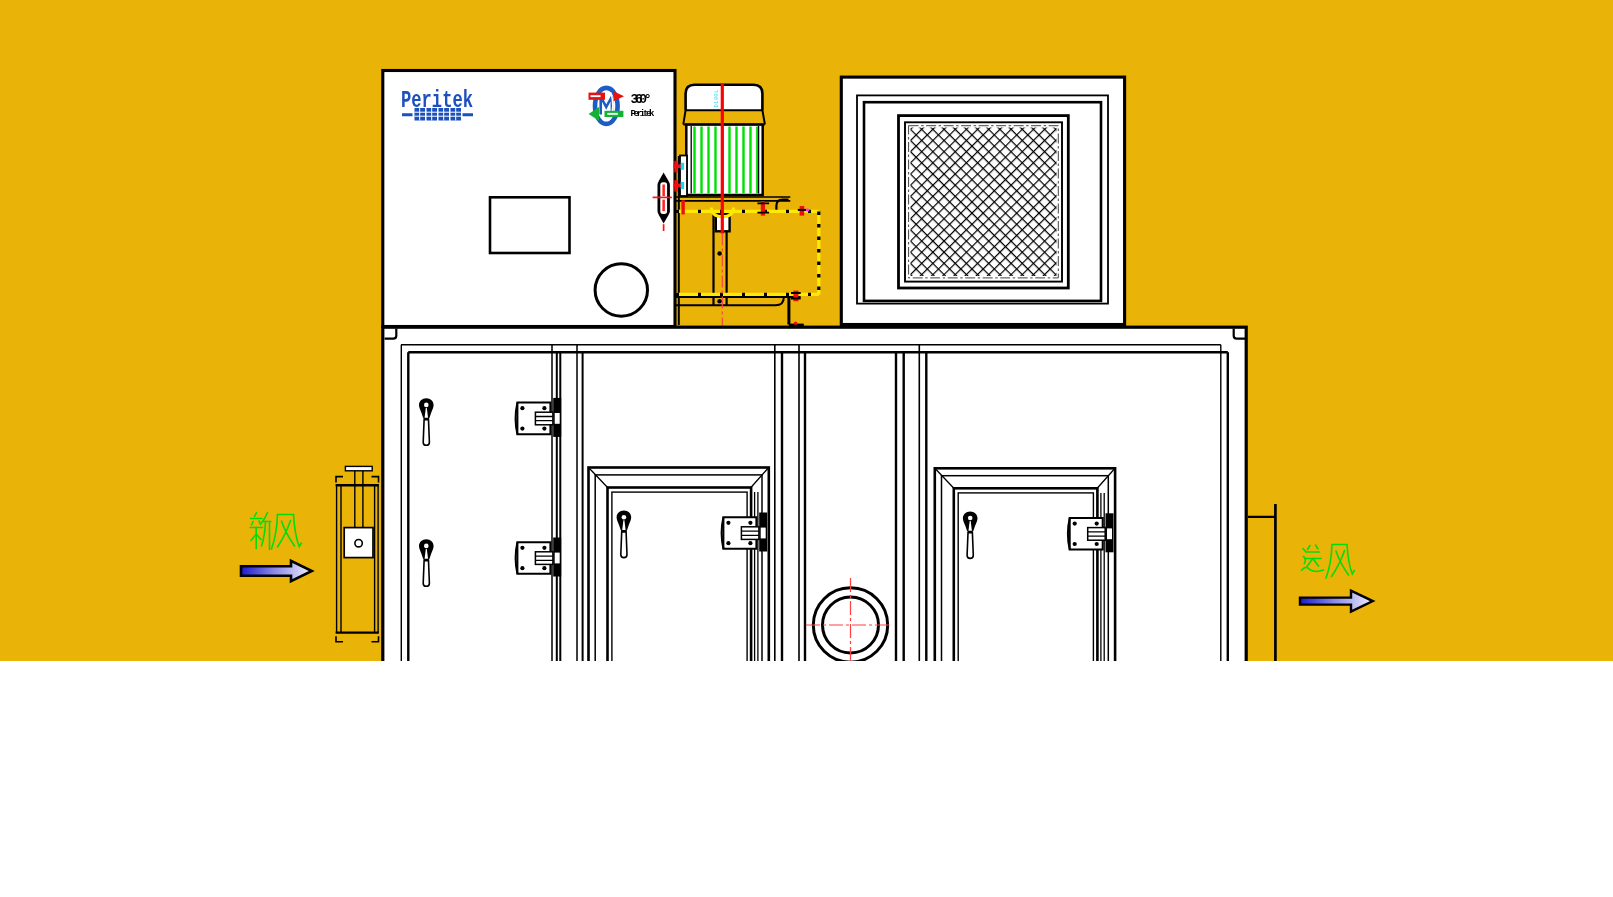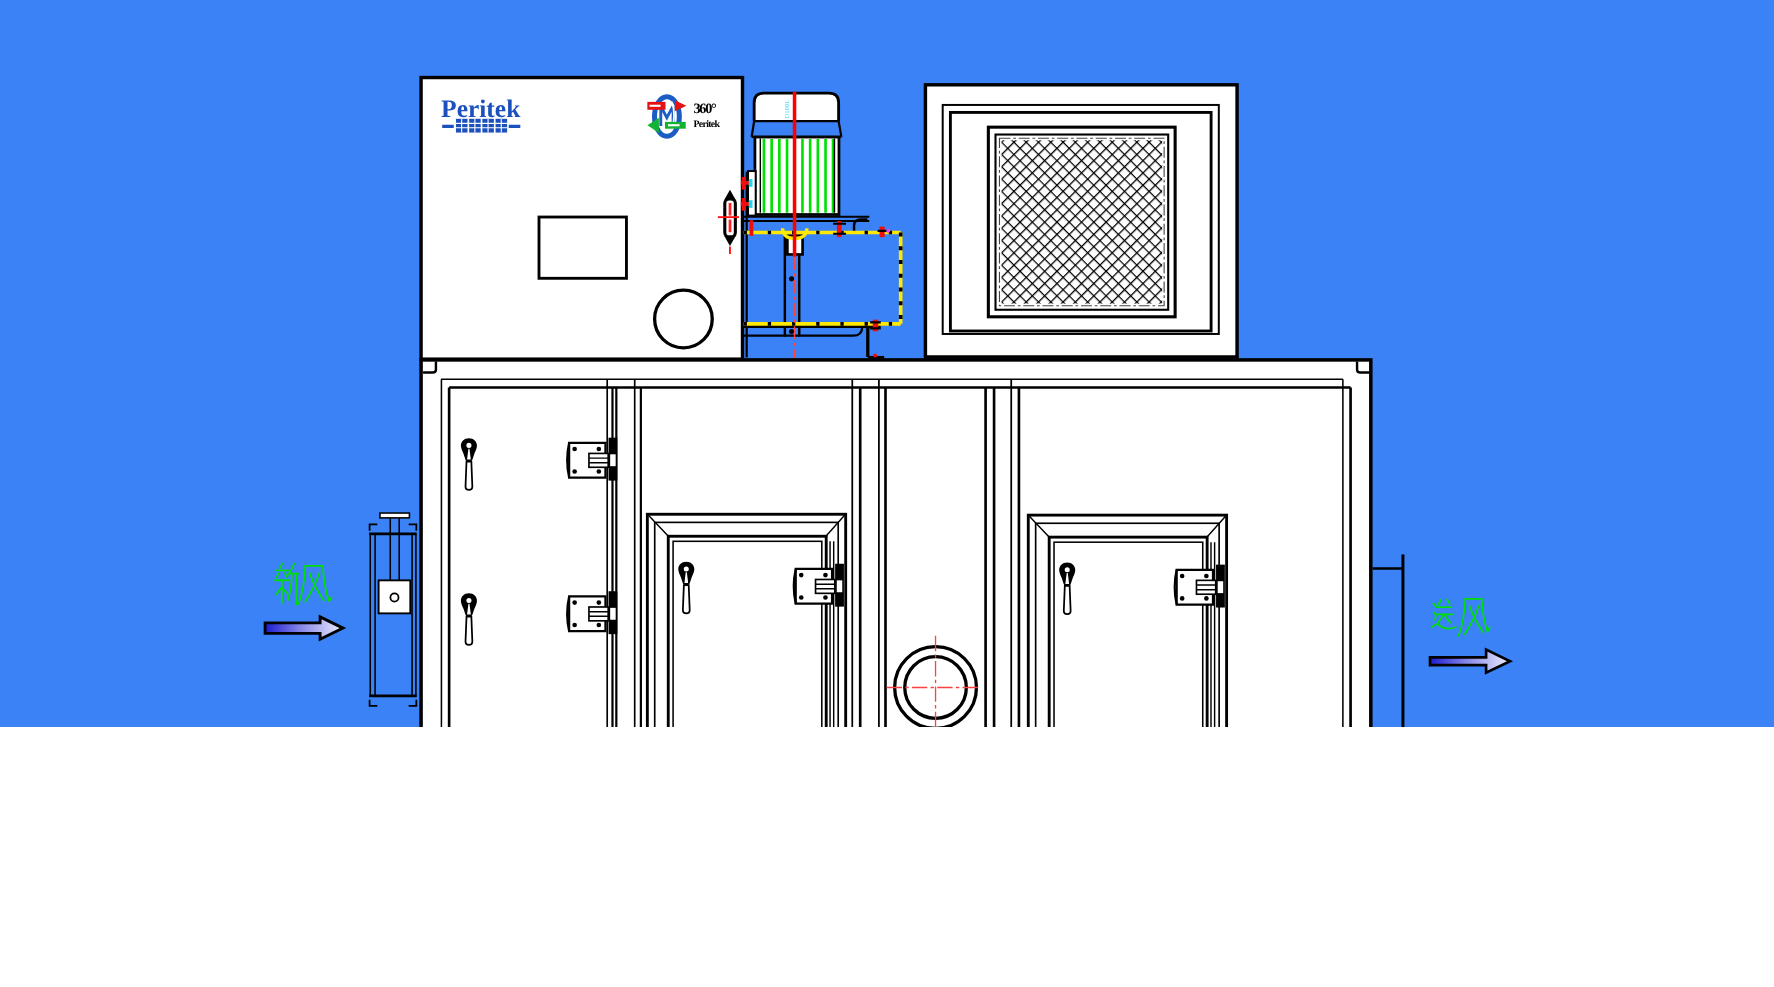--- a/index.html
+++ b/index.html
@@ -1,16 +1,16 @@
 <!DOCTYPE html>
 <html><head>
 <meta charset="utf-8">
 <style>
 html,body{margin:0;padding:0;background:#fff;}
-#c{position:relative;width:1613px;height:661px;background:#3b82f6;font-family:Liberation Serif, serif;}
+#c{position:relative;width:1613px;height:661px;background:#eab308;font-family:Liberation Mono, monospace;}
 svg{position:absolute;left:0;top:0;}
 </style>
 </head>
 <body>
 <div id="c">
 <svg width="1613" height="897" viewBox="0 0 1613 897" fill="none" stroke-linecap="butt">
 <defs>
 <pattern id="xh" width="7.9" height="7.9" patternUnits="userSpaceOnUse" patternTransform="rotate(45 0 0)">
 <path d="M0,0.6 H7.9 M0.6,0 V7.9" stroke="#000" stroke-width="1.2"></path>
 </pattern>

